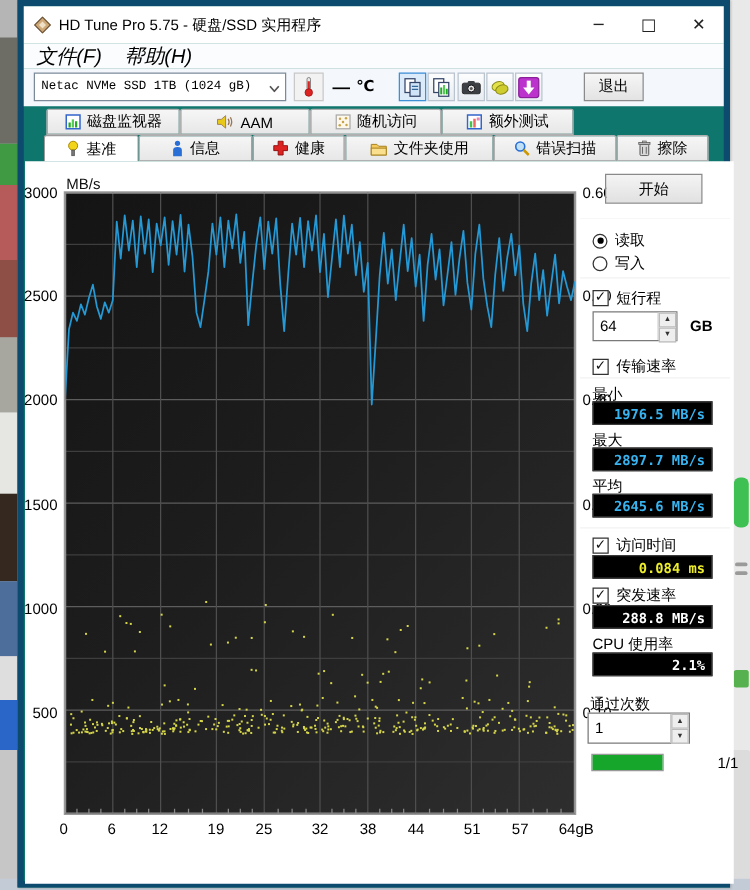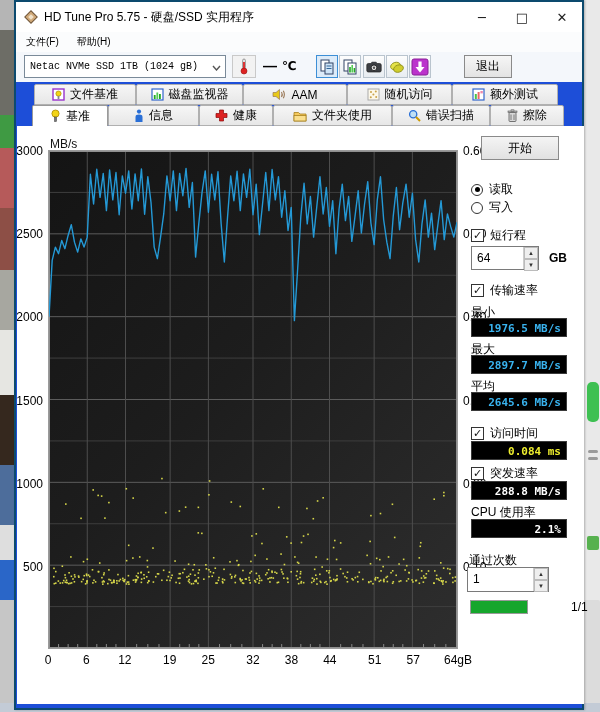--- a/index.html
+++ b/index.html
@@ -8,30 +8,30 @@
   #root { position:relative; width:600px; height:712px; background:#cfd4da; }
 
   
   #desk-left { position:absolute; left:0; top:0; width:14px; height:712px; background:#b9b9b9; }
   #desk-left .seg { position:absolute; left:0; width:14px; }
   #desk-right { position:absolute; right:0; top:0; width:17px; height:712px; background:#e9e9e9; }
   #desk-bottom { position:absolute; left:0; top:703px; width:600px; height:9px; background:#c3cbd6; }
   .blob { position:absolute; border-radius:2px; }
 
   
-  #win { position:absolute; left:14px; top:0; width:570px; height:710px; background:#1d4ed8; border:2px solid #0c4a6e; box-shadow:1px 0 2px rgba(0,0,0,.25); }
+  #win { position:absolute; left:14px; top:0; width:570px; height:710px; background:#0f766e; border:5px solid #0c4a6e; box-shadow:1px 0 2px rgba(0,0,0,.25); }
 
   #titlebar { position:absolute; left:0; top:0; width:100%; height:30px; background:#fff; display:flex; align-items:center; }
   #title-logo { width:14px; height:14px; margin:0 6px 0 8px; }
   #title-text { font-size:12px; }
   #win-controls { position:absolute; right:0; top:0; height:30px; display:flex; }
   .winbtn { width:40px; height:30px; display:flex; align-items:center; justify-content:center; font-size:13px; color:#222; font-family:"DejaVu Sans",sans-serif; }
 
   #menubar { position:absolute; left:0; top:30px; width:100%; height:20px; background:#fbfcfd; display:flex; align-items:center; gap:18px; padding-left:10px; }
-  .menu-item { font-size:10px; }
+  .menu-item { font-size:16px;font-style:italic; }
 
   #toolbar { position:absolute; left:0; top:50px; width:100%; height:30px; background:#f4f7fb; }
   #drive-combo { position:absolute; left:8px; top:3px; width:202px; height:23px; background:#fff; border:1px solid #7a8a99; display:flex; align-items:center; }
   #drive-text { flex:1; font-family:Liberation Mono, monospace; font-size:10px; padding-left:5px; white-space:nowrap; overflow:hidden; }
   #combo-arrow { width:18px; text-align:center; color:#555; }
   #thermo-box { position:absolute; left:216px; top:3px; width:24px; height:23px; border:1px solid #c9c9c9; background:#f2f2f2; display:flex; align-items:center; justify-content:center; }
   #temp-dash { position:absolute; left:247px; top:6px; font-size:14px; font-weight:bold; }
   #temp-unit { position:absolute; left:266px; top:7px; font-size:12px; font-weight:bold; }
   .tool-btn { position:absolute; top:3px; width:22px; height:23px; border:1px solid #b9c4ce; background:linear-gradient(#fdfdfd,#e8edf2); display:flex; align-items:center; justify-content:center; }
   .tool-btn.sel { border:1px solid #3d8fd6; background:#dcebf9; }
@@ -183,28 +183,20 @@
         <svg width="18" height="18" viewBox="0 0 18 18">
           <rect x="1" y="1" width="16" height="16" rx="2" fill="#bb33cc" stroke="#8a1f9a" stroke-width="1"></rect>
           <rect x="7.4" y="3.5" width="3.2" height="6" fill="#fff"></rect>
           <polygon points="4.5,9 13.5,9 9,14.5" fill="#fff"></polygon>
         </svg>
       </div>
       <div id="exit-btn">退出</div>
     </div>
 
     <div class="tabrow" id="tabrow1">
-      <div class="tab" style="width:102px">
-        <svg width="13" height="13" viewBox="0 0 13 13">
-            <rect x="1" y="1" width="11" height="11" fill="#fff" stroke="#93c" stroke-width="1.4"></rect>
-            <circle cx="6.5" cy="5.6" r="2.6" fill="#f2d418" stroke="#a80" stroke-width="0.7"></circle>
-            <rect x="5.6" y="8" width="1.8" height="3.2" fill="#888"></rect>
-          </svg>
-        <span>文件基准</span>
-      </div>
       <div class="tab" style="width:107px">
         <svg width="13" height="13" viewBox="0 0 13 13">
             <rect x="1" y="1" width="11" height="11" fill="#fff" stroke="#36c" stroke-width="1.2"></rect>
             <rect x="2.8" y="7" width="1.8" height="4" fill="#2a2"></rect>
             <rect x="5.4" y="4.5" width="1.8" height="6.5" fill="#5c5"></rect>
             <rect x="8" y="6" width="1.8" height="5" fill="#2a2"></rect>
           </svg>
         <span>磁盘监视器</span>
       </div>
       <div class="tab" style="width:104px">

